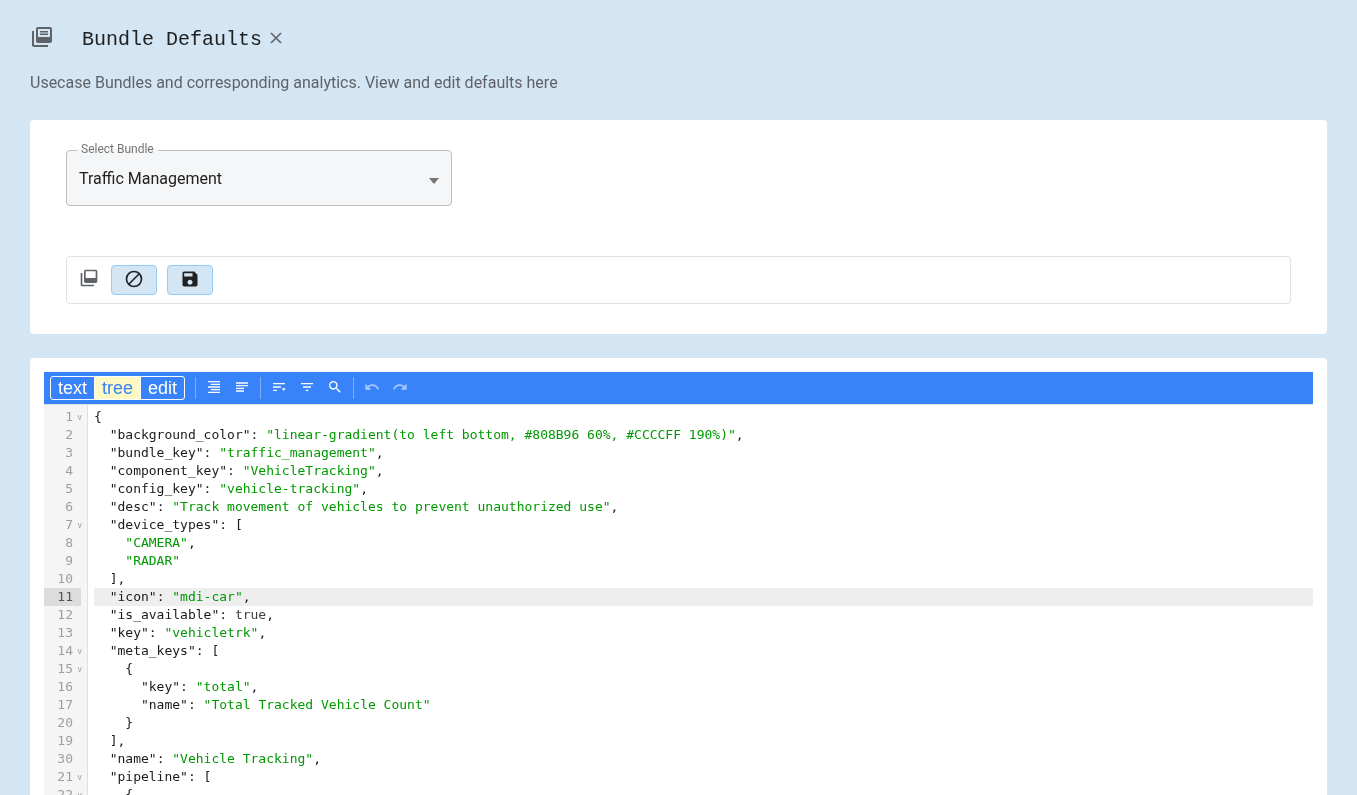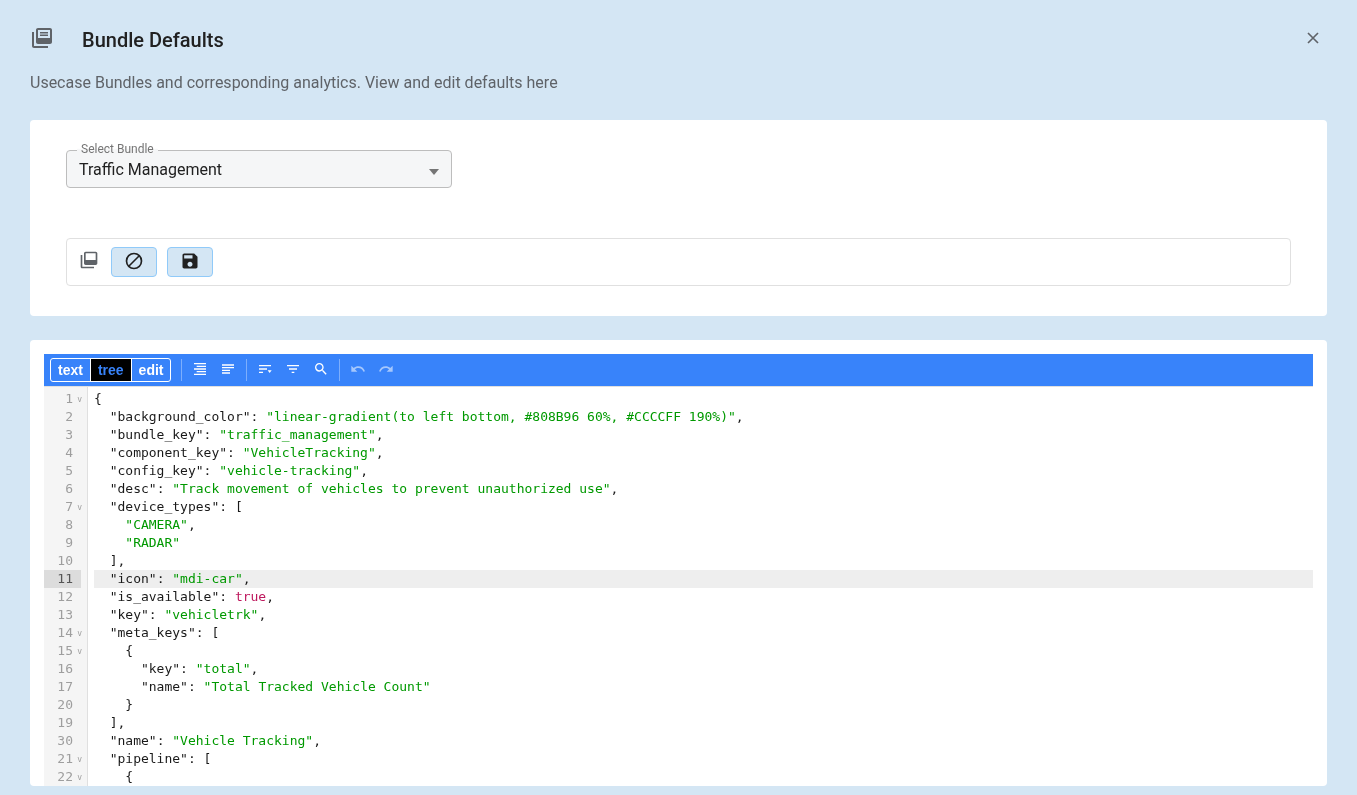--- a/index.html
+++ b/index.html
@@ -9,22 +9,23 @@
     width: 1357px;
     height: 795px;
     overflow: hidden;
   }
   .dialog {
     padding: 24px 30px;
   }
   .dialog-header {
     display: flex;
     align-items: center;
-    justify-content: space-between;
+    justify-content: flex-start;
     margin-bottom: 18px;
+    font-family: Liberation Mono, monospace;
   }
   .dialog-title-wrap {
     display: flex;
     align-items: center;
     gap: 28px;
   }
   .dialog-title-wrap svg { color: #5f6368; }
   .dialog-title {
     font-size: 20px;
     font-weight: 500;
@@ -46,21 +47,21 @@
     margin-bottom: 24px;
   }
   .select-row {
     display: flex;
     gap: 36px;
     margin-bottom: 50px;
   }
   .select-field {
     position: relative;
     width: 386px;
-    height: 38px;
+    height: 56px;
     background: #f5f6f7;
     border: 1px solid #bdbdbd;
     border-radius: 4px;
     display: flex;
     align-items: center;
     padding: 0 12px;
     cursor: pointer;
   }
   .select-label {
     position: absolute;
@@ -109,31 +110,30 @@
   }
   .mode-tabs {
     display: flex;
     border: 1px solid #fff;
     border-radius: 3px;
     margin: 4px 6px;
     overflow: hidden;
   }
   .mode-tab {
     padding: 1px 7px;
-    font-size: 14px;
+    font-size: 18px;
     color: #fff;
     background: transparent;
     border: none;
     cursor: pointer;
     border-right: 1px solid #fff;
     line-height: 20px;
-    font-weight: bold;
   }
   .mode-tab:last-child { border-right: none; }
-  .mode-tab.active { background: #000000; color: #3883fa; }
+  .mode-tab.active { background: #fef9c3; color: #3883fa; }
   .tb-sep {
     width: 1px;
     background: rgba(255,255,255,0.35);
     margin: 5px 4px;
   }
   .tb-btn {
     background: none; border: none; color: #fff;
     width: 28px; display:flex; align-items:center; justify-content:center;
     cursor: pointer;
   }
@@ -175,21 +175,21 @@
     padding: 3px 0 0 6px;
     white-space: pre;
     color: #1a1a1a;
     position: relative;
   }
   .code-line { height: 18px; }
   .code-line.hl { background: #eeeeee; }
   .tok-key { color: #1a1a1a; }
   .tok-str { color: #009900; }
   .tok-punct { color: #1a1a1a; }
-  .tok-bool { color: #be185d; }
+  .tok-bool { color: #404040; }
   .tok-brace { color: #1a1a1a; }
 </style>
 </head>
 <body>
 
 <div class="dialog">
   <div class="dialog-header">
     <div class="dialog-title-wrap">
       <span>
         <svg width="24" height="24" viewBox="0 0 24 24" fill="currentColor">

